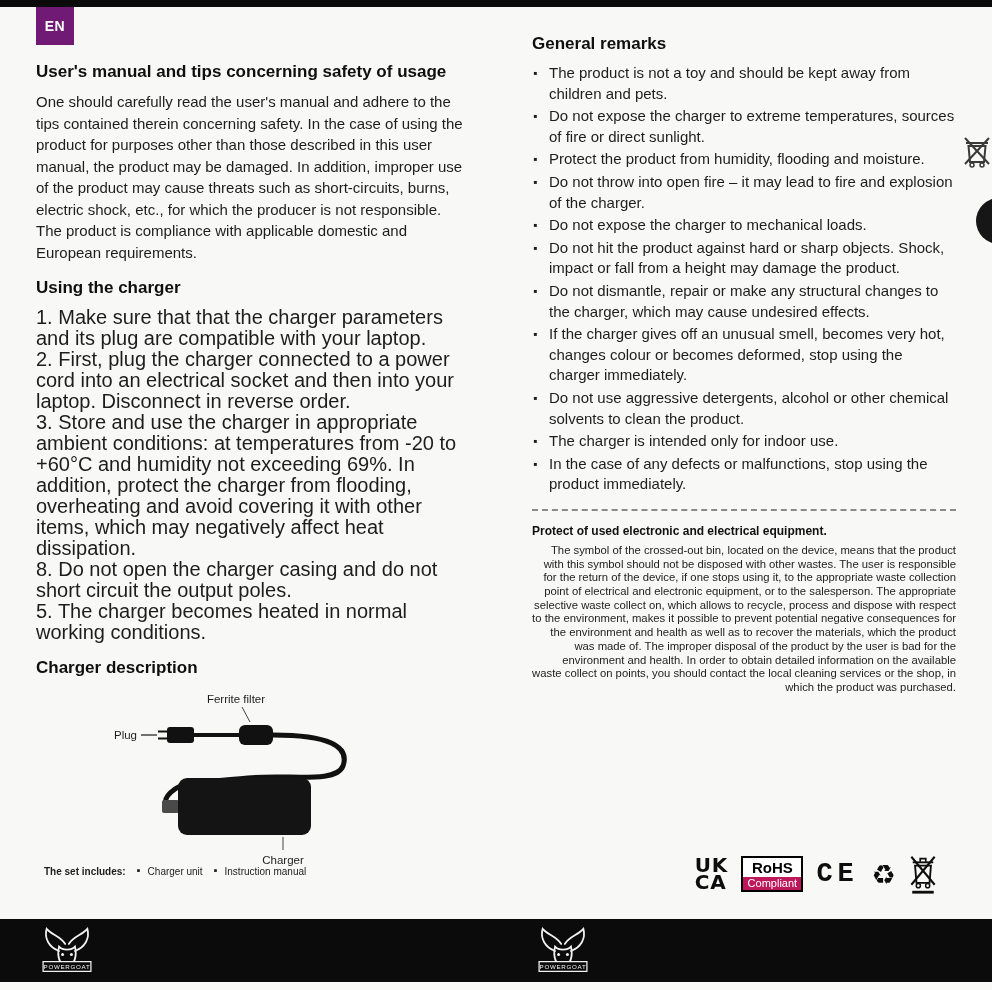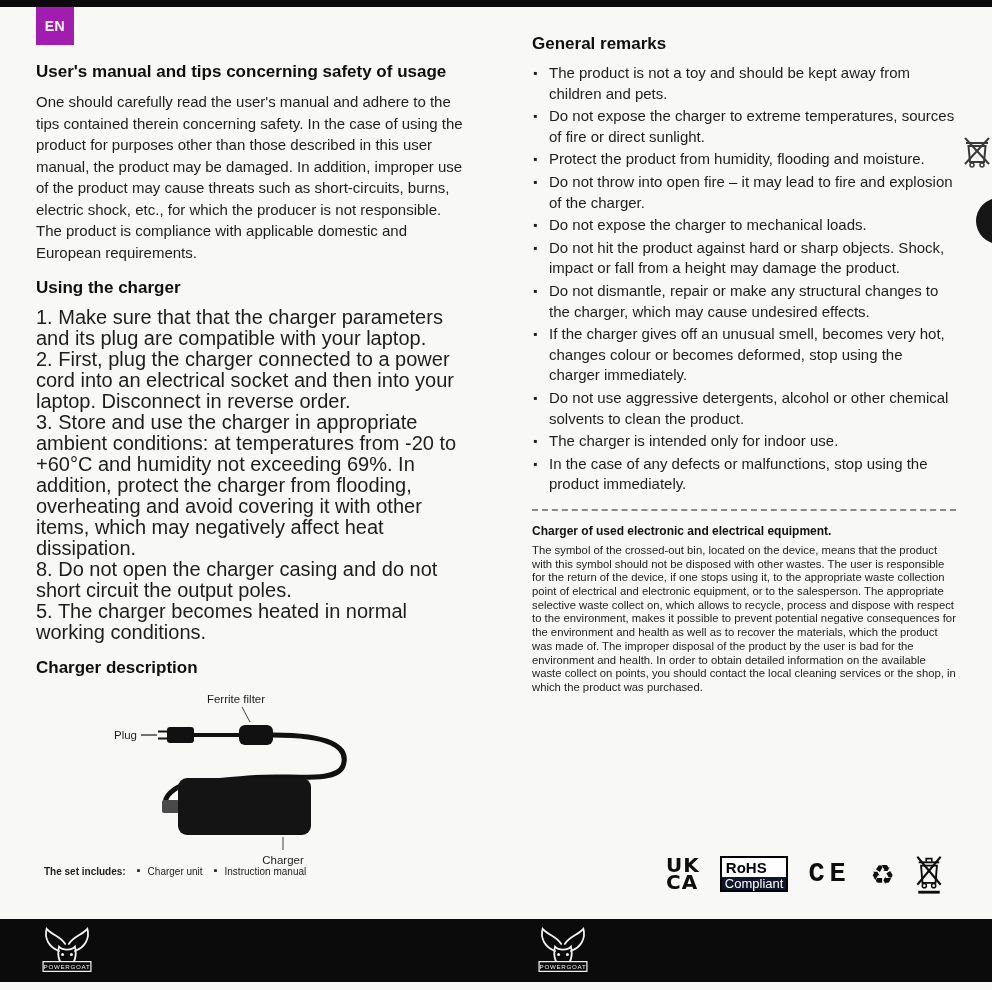--- a/index.html
+++ b/index.html
@@ -1,42 +1,42 @@
 <!DOCTYPE html>
 <html><head>
 <meta charset="utf-8">
 <style>
   *{margin:0;padding:0;box-sizing:border-box}
   html,body{background:#e9e9e9}
   body{font-family:"Liberation Sans","DejaVu Sans",sans-serif}
   .page{position:relative;width:992px;height:990px;background:#f8f8f6;color:#1d1d1d;overflow:hidden;margin:0 auto}
   .topbar{position:absolute;top:0;left:0;width:100%;height:7px;background:#0b0b0b}
-  .lang{position:absolute;top:7px;left:36px;width:38px;height:38px;background:#a21caf;color:#fff;
+  .lang{position:absolute;top:7px;left:36px;width:38px;height:38px;background:#701a75;color:#fff;
         display:flex;align-items:center;justify-content:center;font-weight:bold;font-size:14px;letter-spacing:.5px}
   .col-left{position:absolute;left:36px;top:62px;width:434px;height:857px}
   .col-right{position:absolute;left:532px;top:34px;width:424px;height:885px}
   h2.sec{font-size:17px;font-weight:bold;color:#0f0f0f;margin-bottom:9px}
   p.body{font-size:15px;line-height:21.5px;margin-bottom:15px;color:#1d1d1d}
   .steps p{font-size:20px;line-height:21px;color:#1d1d1d}
   .mt{margin-top:15px}
   .diagram{display:block;margin-top:10px}
   .setline{position:absolute;left:8px;bottom:42px;font-size:10px;color:#1d1d1d;white-space:nowrap}
   .setline .lbl{font-weight:bold}
   .inc-item::before{content:"▪";font-size:11px;margin:0 7px 0 11px;position:relative;top:-1px}
   .remarks{list-style:none;margin-bottom:4px}
   .remarks li{position:relative;padding-left:17px;font-size:15px;line-height:20.6px;margin-bottom:2px}
   .remarks li::before{content:"▪";position:absolute;left:1px;top:0;font-size:12px}
   .divider{border-top:2px dashed #8a8a8a;margin:14px 0 13px;height:0}
   h3.small-h{font-size:12px;font-weight:bold;margin-bottom:6px;color:#111}
-  p.fine{font-size:11.3px;line-height:13.7px;color:#222;text-align:left}
-  .logos{position:absolute;right:13px;bottom:24px;display:flex;align-items:center;gap:20px}
+  p.fine{font-size:11.3px;line-height:13.7px;color:#222;text-align:right}
+  .logos{position:absolute;right:19px;bottom:24px;display:flex;align-items:center;gap:13px}
   .ukca{font-weight:bold;font-size:20px;line-height:17px;letter-spacing:1px;font-family:"DejaVu Sans",sans-serif;color:#0d0d0d}
-  .rohs{border:2px solid #000;min-width:62px;background:#fff}
+  .rohs{border:2px solid #000;text-align:center;min-width:62px;background:#fff}
   .rohs .t{font-weight:bold;font-size:15px;line-height:19px;padding:0 4px;color:#000}
-  .rohs .c{background:#0f172a;color:#fff;font-size:13px;line-height:13px;padding:0 3px}
+  .rohs .c{background:#be185d;color:#fff;font-size:11px;line-height:13px;padding:0 3px}
   .ce{font-size:27px;font-weight:bold;letter-spacing:5px;font-family:Liberation Mono, monospace;color:#0d0d0d}
   .recycle{font-size:27px;line-height:1;color:#0d0d0d;font-family:"DejaVu Sans",sans-serif}
   .footer{position:absolute;left:0;top:919px;width:100%;height:63px;background:#0b0b0b}
   .goat{position:absolute;top:7px}
   .goat.g1{left:36px}
   .goat.g2{left:532px}
   .edge-bin{position:absolute;left:962px;top:136px}
   .edge-blob{position:absolute;left:976px;top:198px;width:24px;height:46px;background:#161616;border-radius:24px 0 0 24px}
 </style>
 </head>
@@ -107,21 +107,21 @@
       <li>Do not hit the product against hard or sharp objects. Shock, impact or fall from a height may damage the product.</li>
       <li>Do not dismantle, repair or make any structural changes to the charger, which may cause undesired effects.</li>
       <li>If the charger gives off an unusual smell, becomes very hot, changes colour or becomes deformed, stop using the charger immediately.</li>
       <li>Do not use aggressive detergents, alcohol or other chemical solvents to clean the product.</li>
       <li>The charger is intended only for indoor use.</li>
       <li>In the case of any defects or malfunctions, stop using the product immediately.</li>
     </ul>
 
     <div class="divider"></div>
 
-    <h3 class="small-h">Charger of used electronic and electrical equipment.</h3>
+    <h3 class="small-h">Protect of used electronic and electrical equipment.</h3>
     <p class="fine">The symbol of the crossed-out bin, located on the device, means that the product with this symbol should not be disposed with other wastes. The user is responsible for the return of the device, if one stops using it, to the appropriate waste collection point of electrical and electronic equipment, or to the salesperson. The appropriate selective waste collect on, which allows to recycle, process and dispose with respect to the environment, makes it possible to prevent potential negative consequences for the environment and health as well as to recover the materials, which the product was made of. The improper disposal of the product by the user is bad for the environment and health. In order to obtain detailed information on the available waste collect on points, you should contact the local cleaning services or the shop, in which the product was purchased.</p>
 
     <div class="logos">
       <div class="ukca">
         <div>UK</div>
         <div>CA</div>
       </div>
       <div class="rohs">
         <div class="t">RoHS</div>
         <div class="c">Compliant</div>

